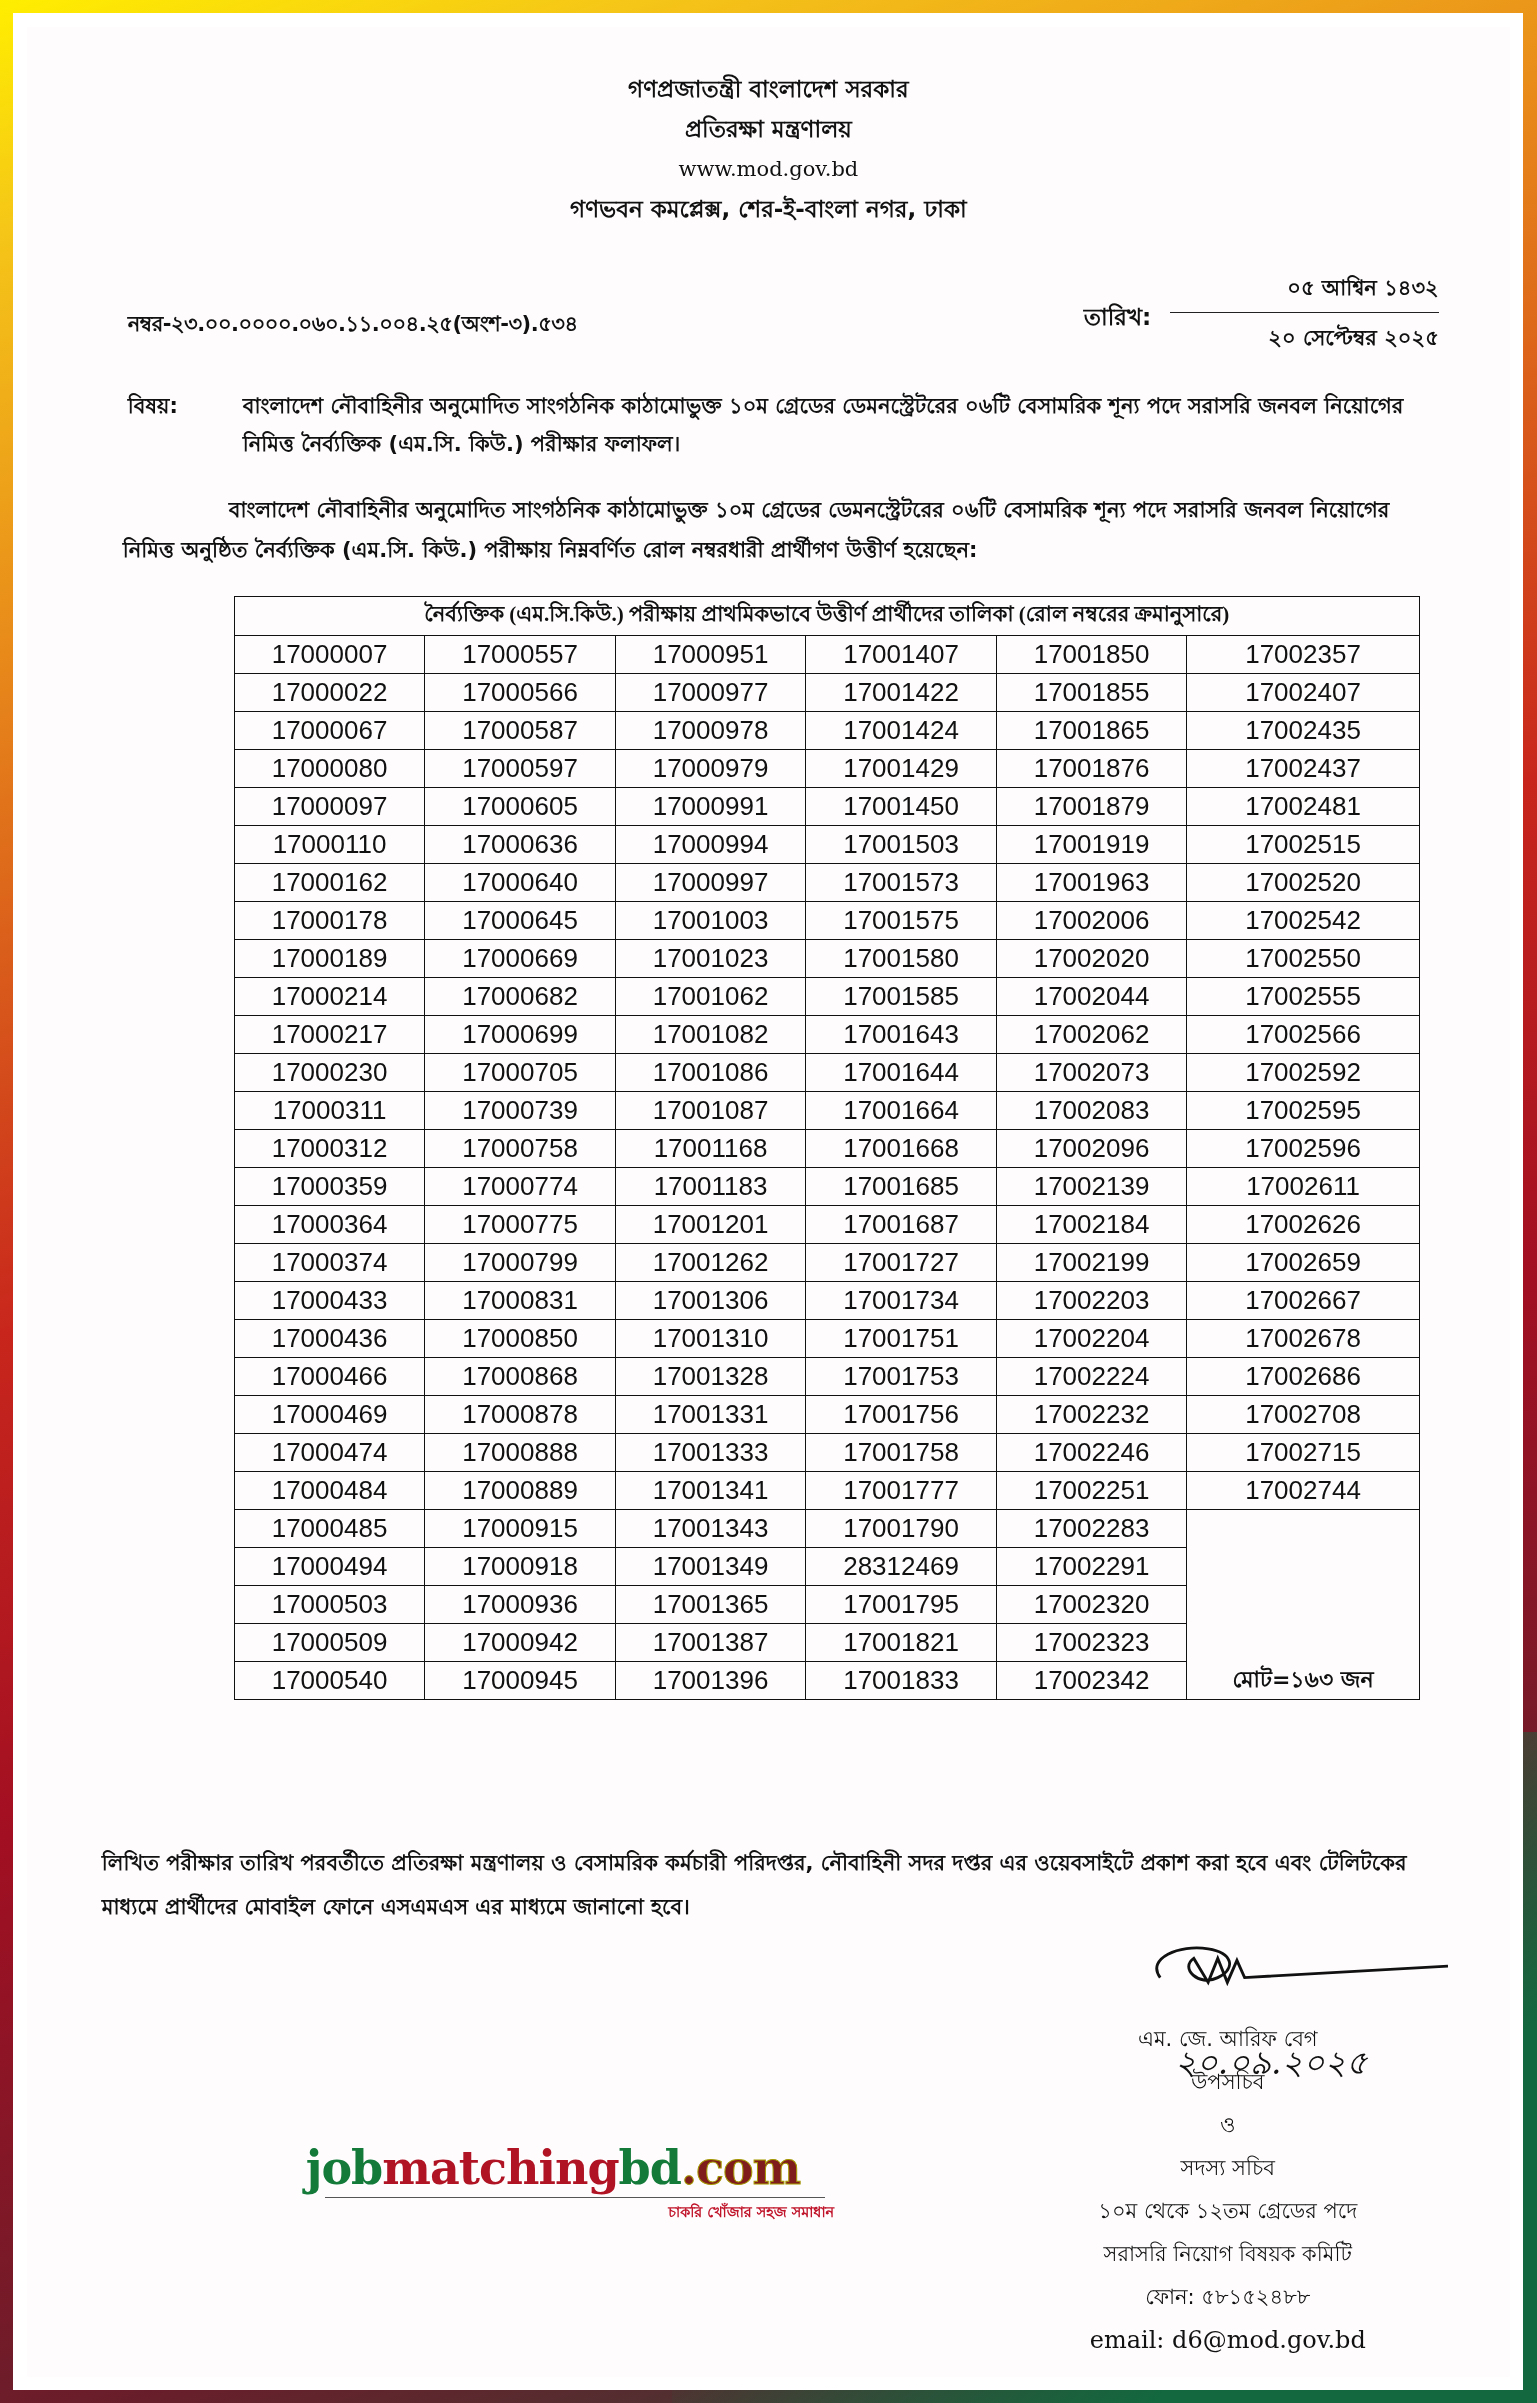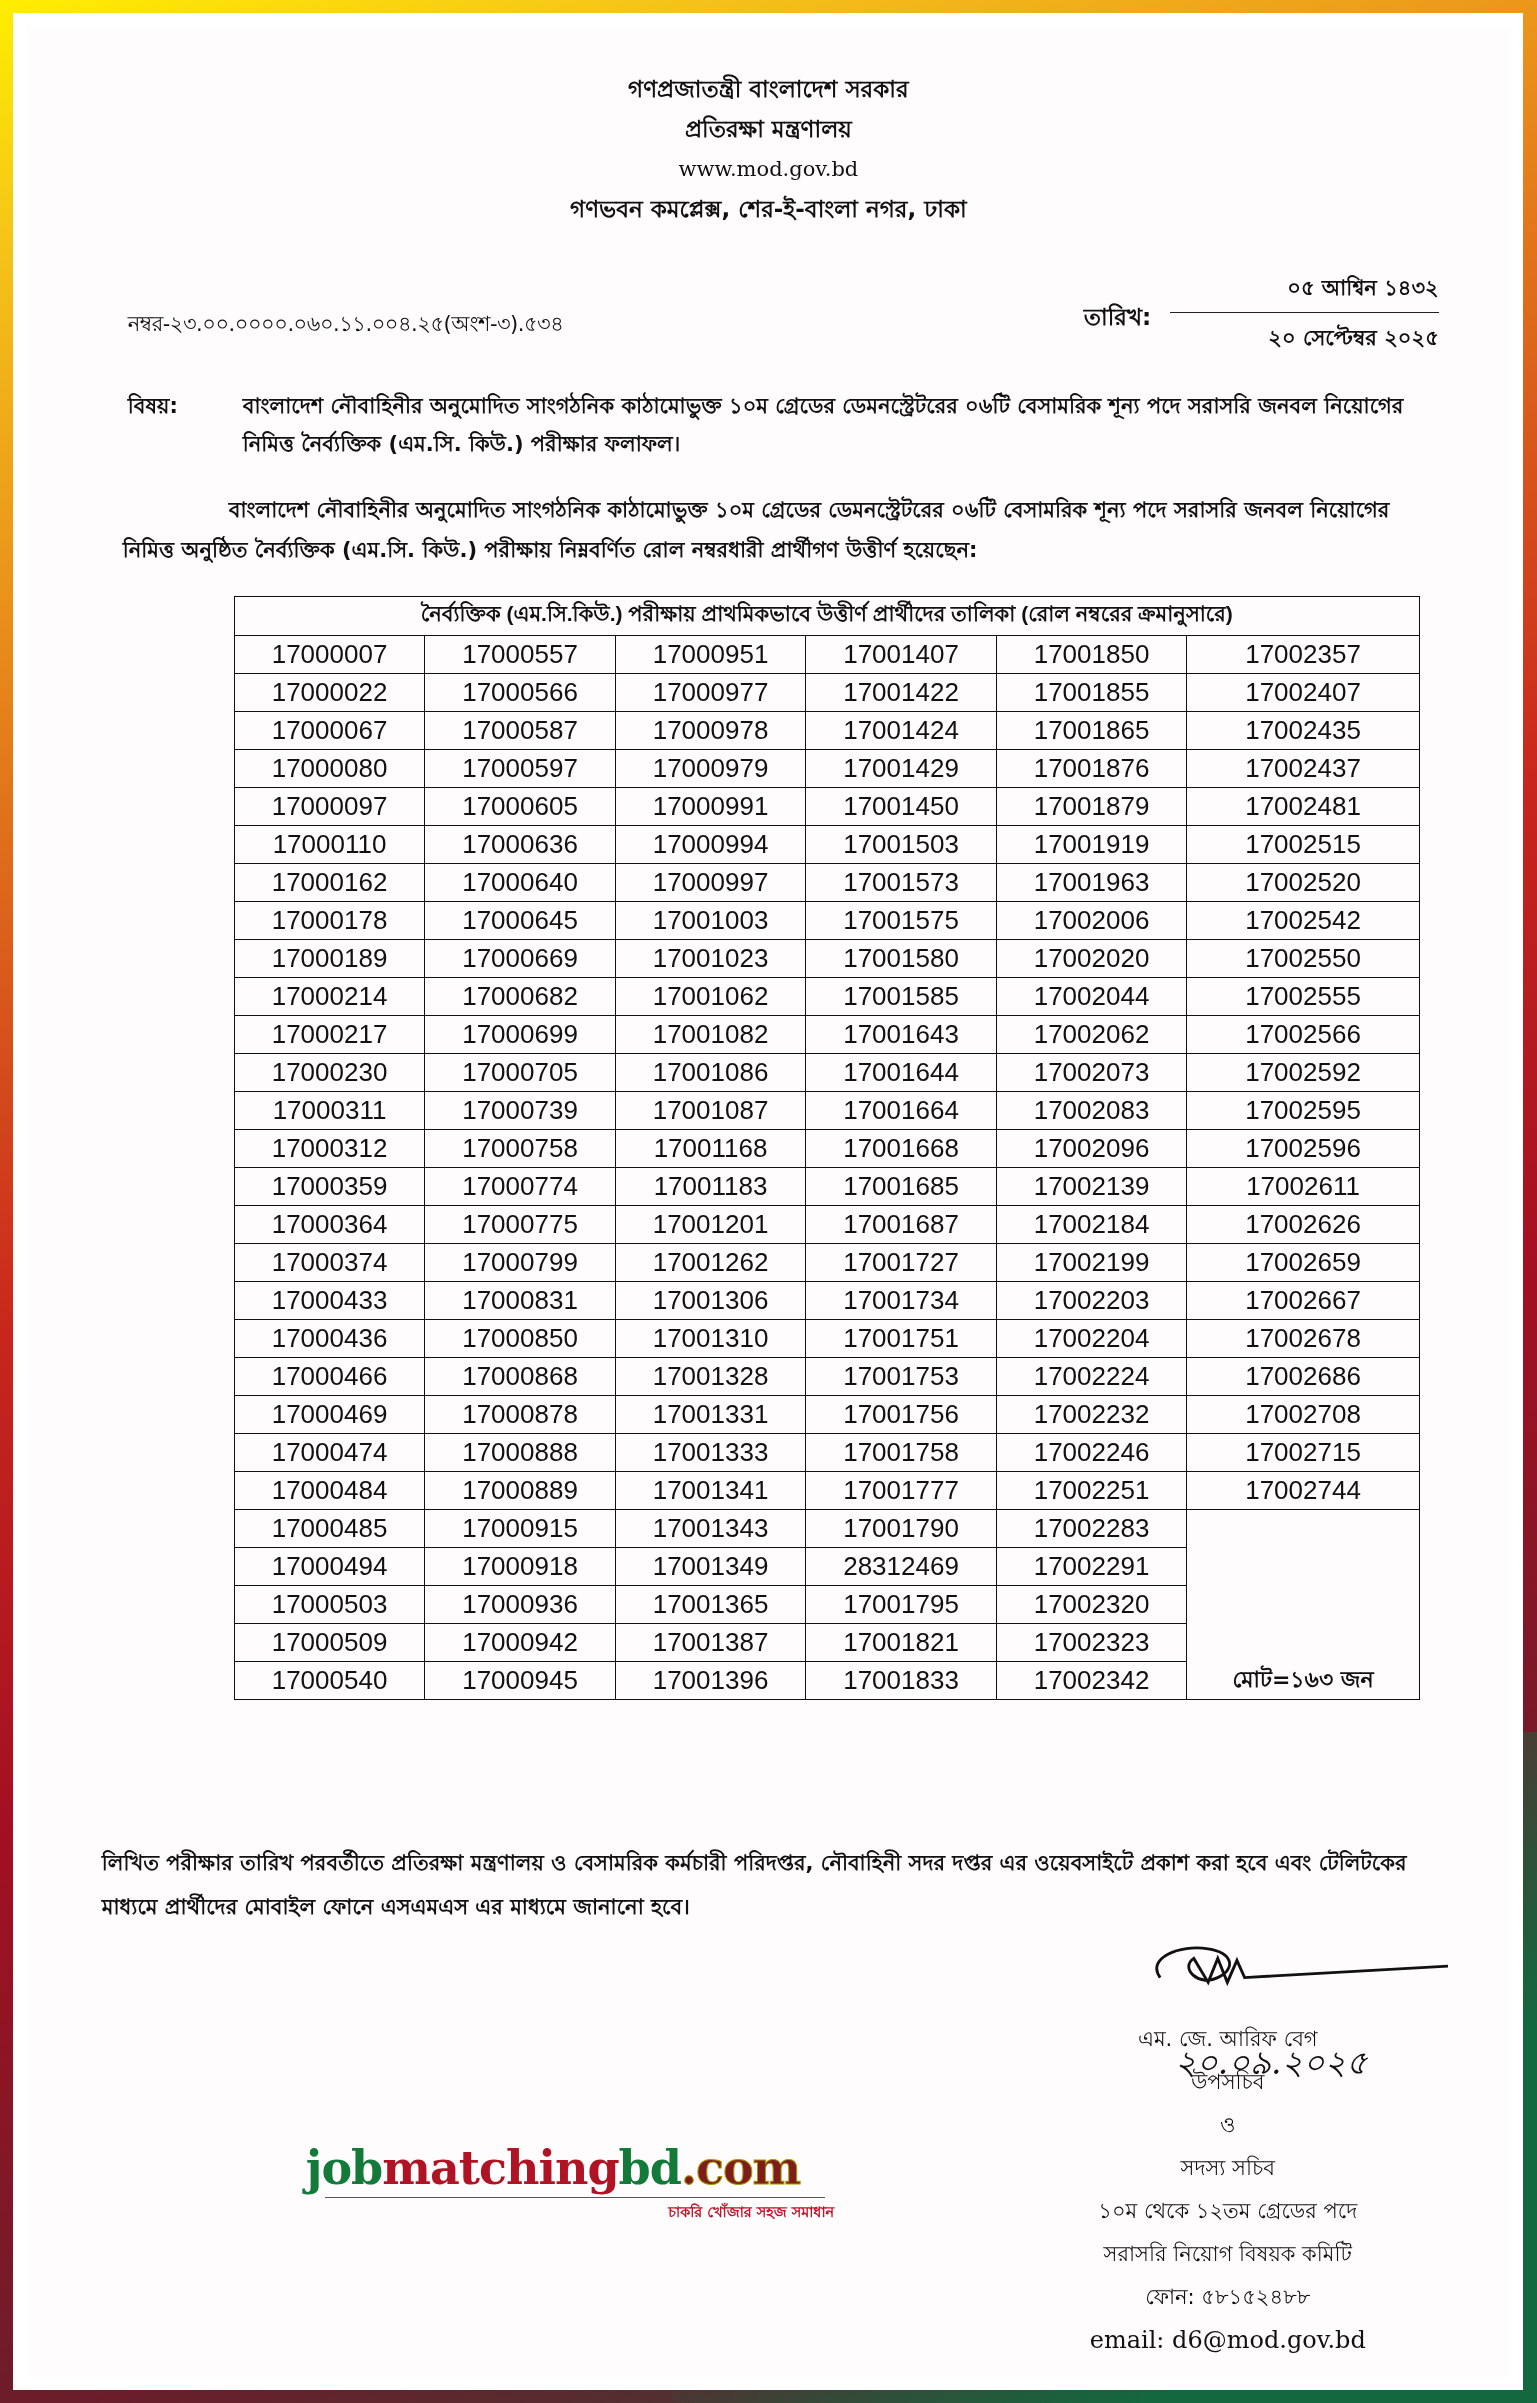--- a/index.html
+++ b/index.html
@@ -17,36 +17,36 @@
     position: absolute; left: 13.4px; top: 13.4px; width: 1126px; height: 2010px;
     background: #ffffff;
   }
   .sheet {
     position: absolute; left: 13.4px; top: 13.4px; right: 13.4px; bottom: 13.4px;
     background: #fefcfd; color: #111;
   }
   .hdr { position: absolute; left: 0; right: 0; text-align: center; }
   .hdr .line { font-size: 23px; line-height: 40px; font-weight: bold; }
   .hdr .web { font-family: "DejaVu Serif", serif; font-size: 21px; font-weight: normal; }
-  .memo-no { position: absolute; left: 101px; top: 281px; font-size: 21px; font-weight: normal; letter-spacing: -0.5px; }
+  .memo-no { position: absolute; left: 101px; top: 281px; font-size: 21px; font-weight: bold; letter-spacing: -0.5px; }
   .date-block { position: absolute; left: 1057px; top: 245px; width: 355px; height: 86px; }
   .date-label { position: absolute; left: 0; top: 27px; font-size: 23px; font-weight: bold; }
   .date-top { position: absolute; right: 0; top: 0; font-size: 21px; font-weight: bold; }
   .date-rule { position: absolute; left: 86px; right: 0; top: 40px; border-top: 1.9px solid #222; }
   .date-bottom { position: absolute; right: 0; top: 50px; font-size: 21px; font-weight: bold; }
   .subject { position: absolute; left: 101px; top: 360px; width: 1307px; font-size: 21px; font-weight: bold; line-height: 38px; }
   .subject .lbl { position: absolute; left: 0; top: 0; }
   .subject .txt { margin-left: 115px; }
   .para { position: absolute; left: 96px; top: 463px; width: 1316px; font-size: 21px; font-weight: bold; line-height: 40px; text-indent: 106px; }
   table.rolls {
     position: absolute; left: 207px; top: 569px; width: 1186px;
     border-collapse: collapse; font-family: "Liberation Sans", sans-serif;
   }
   table.rolls th {
-    border: 1.9px solid #111; font-family: Liberation Sans, sans-serif; font-size: 21px; font-weight: bold;
+    border: 1.9px solid #111; font-family: Liberation Serif, serif; font-size: 21px; font-weight: bold;
     height: 38px; padding: 0 5.8px; text-align: center;
   }
   table.rolls td {
     border: 1.9px solid #111; font-size: 26px; text-align: center; height: 37px; padding: 0;
   }
   table.rolls td.empty { border-top: 1.9px solid #111; border-bottom: none; }
   table.rolls td.blank { border-top: none; border-bottom: none; }
   table.rolls td.total { font-family: "DejaVu Sans", sans-serif; font-weight: bold; font-size: 22px; border-top: none; }
   .footer-text { position: absolute; left: 75px; top: 1814px; width: 1345px; font-size: 21px; font-weight: bold; line-height: 44px; }
   .signature { position: absolute; left: 1114px; top: 1912px; width: 317px; height: 86px; }

